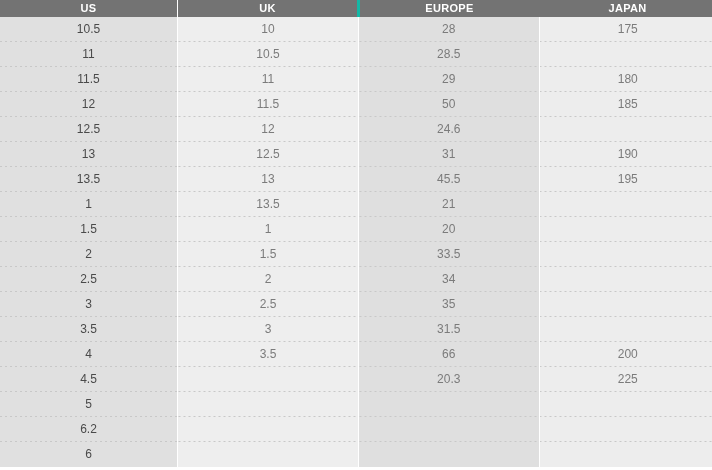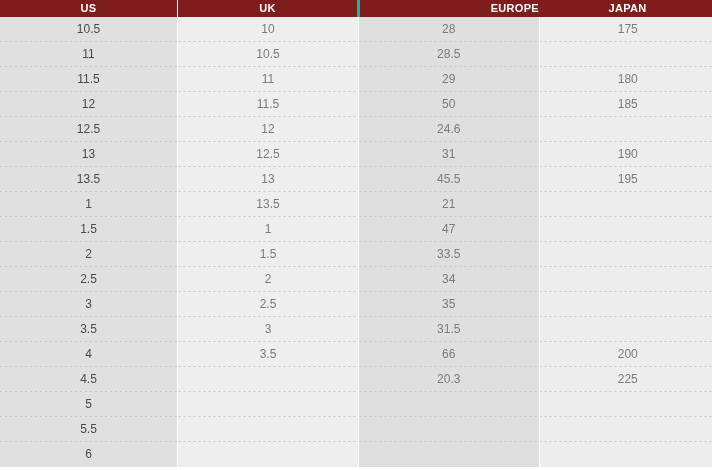--- a/index.html
+++ b/index.html
@@ -19,34 +19,34 @@
     width: 712px;
     border-collapse: collapse;
     table-layout: fixed;
   }
 
   
   #size-table thead tr {
     height: 17px;
   }
   #size-table thead th {
-    background: #7f1d1d;
+    background: #737373;
     color: #ffffff;
     font-size: 11px;
     font-weight: bold;
     letter-spacing: 0.3px;
     text-align: center;
     padding: 0;
     height: 17px;
     line-height: 17px;
     vertical-align: middle;
   }
   #size-table thead th.col-us    { width: 177px; border-right: 1px solid #ffffff; }
   #size-table thead th.col-uk    { width: 179px; border-right: 3px solid #14b8a6; }
-  #size-table thead th.col-eu    { width: 179px; text-align: right; }
+  #size-table thead th.col-eu    { width: 179px; }
   #size-table thead th.col-jp    { width: 177px; }
 
   
   #size-table tbody tr {
     height: 25px;
   }
   #size-table tbody td {
     height: 25px;
     line-height: 25px;
     padding: 0;
@@ -133,21 +133,21 @@
       </tr>
       <tr>
         <td class="c-us">1</td>
         <td class="c-uk">13.5</td>
         <td class="c-eu">21</td>
         <td class="c-jp empty-cell"></td>
       </tr>
       <tr>
         <td class="c-us">1.5</td>
         <td class="c-uk">1</td>
-        <td class="c-eu">47</td>
+        <td class="c-eu">20</td>
         <td class="c-jp empty-cell"></td>
       </tr>
       <tr>
         <td class="c-us">2</td>
         <td class="c-uk">1.5</td>
         <td class="c-eu">33.5</td>
         <td class="c-jp empty-cell"></td>
       </tr>
       <tr>
         <td class="c-us">2.5</td>
@@ -179,21 +179,21 @@
         <td class="c-eu">20.3</td>
         <td class="c-jp">225</td>
       </tr>
       <tr>
         <td class="c-us">5</td>
         <td class="c-uk empty-cell"></td>
         <td class="c-eu empty-cell"></td>
         <td class="c-jp empty-cell"></td>
       </tr>
       <tr>
-        <td class="c-us">5.5</td>
+        <td class="c-us">6.2</td>
         <td class="c-uk empty-cell"></td>
         <td class="c-eu empty-cell"></td>
         <td class="c-jp empty-cell"></td>
       </tr>
       <tr>
         <td class="c-us">6</td>
         <td class="c-uk empty-cell"></td>
         <td class="c-eu empty-cell"></td>
         <td class="c-jp empty-cell"></td>
       </tr>

